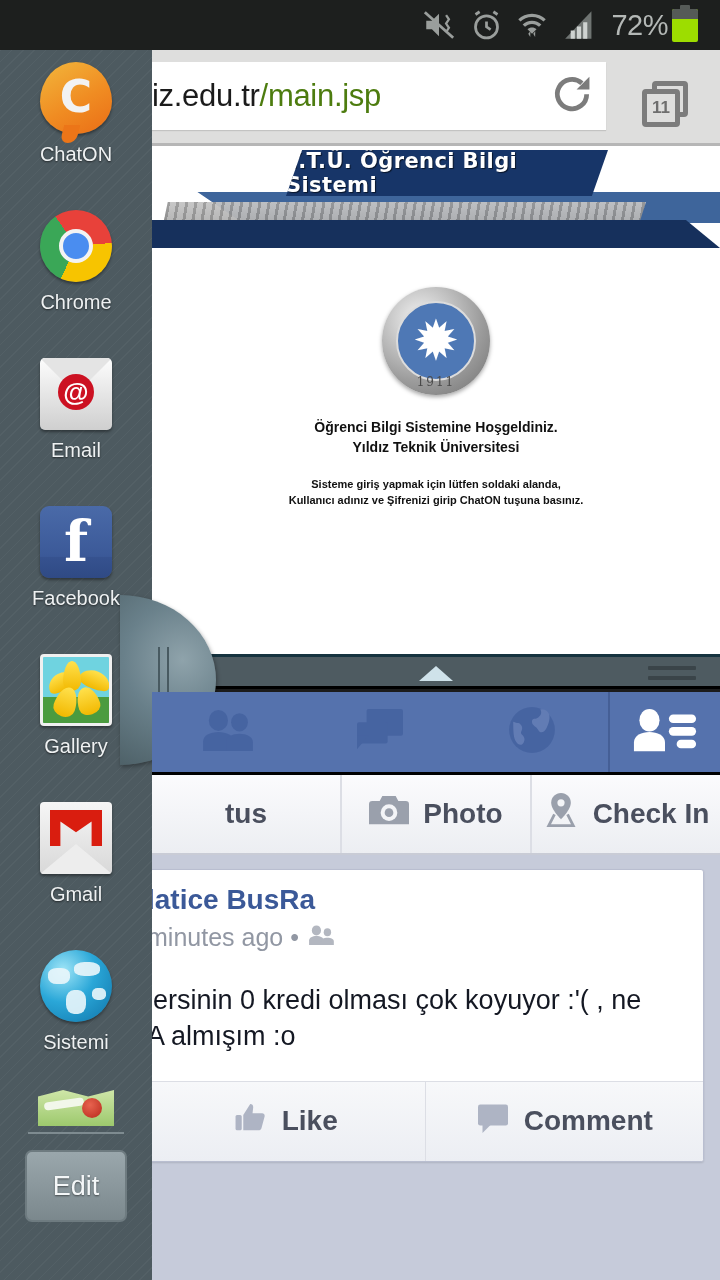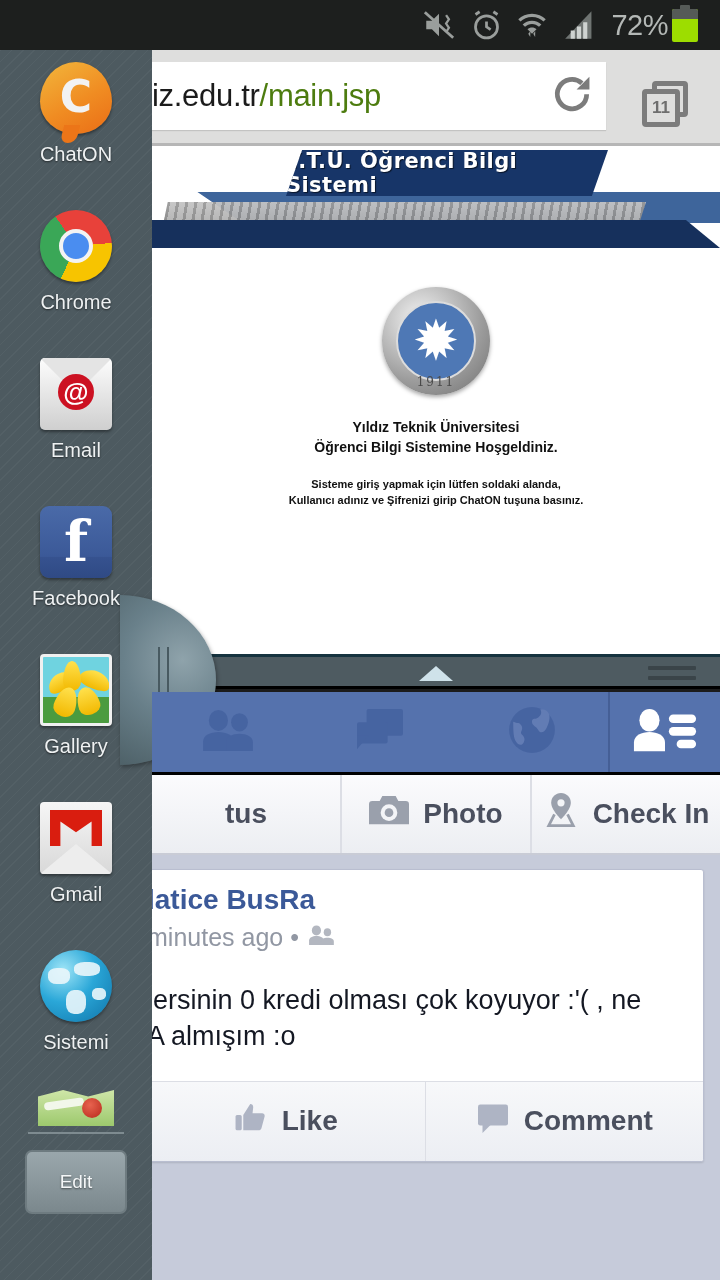--- a/index.html
+++ b/index.html
@@ -99,24 +99,24 @@
   .ic-globe .land{ position:absolute; background:#eaf6fb; border-radius:40%; opacity:.9; }
   
   .ic-maps{ width:76px; height:36px; position:relative; overflow:hidden; }
   .ic-maps .mapbg{ position:absolute; inset:0; background:linear-gradient(#cfe6a8,#9dc96d);
     clip-path:polygon(0 18%,33% 0,66% 18%,100% 0,100% 100%,66% 100%,33% 100%,0 100%); }
   .ic-maps .road{ position:absolute; left:6px; top:10px; width:40px;height:8px; background:#f2f7ea; border-radius:4px; transform:rotate(-8deg);}
   .ic-maps .pin{ position:absolute; right:12px; top:8px; width:20px;height:20px;border-radius:50%;
     background:radial-gradient(circle at 40% 35%,#e8634f,#b7291c); }
   .app-divider{ width:96px; height:2px; background:#7e8b90; margin:6px auto 0; }
   #edit-btn{
-    width:102px; height:64px; margin:16px auto 0;
+    width:102px; height:72px; margin:16px auto 0;
     background:linear-gradient(#9aa7ac,#7b888d); border:2px solid #6e7b80; border-radius:7px;
     display:flex; align-items:center; justify-content:center;
-    color:#f4f7f8; font-size:19px; text-shadow:0 1px 2px rgba(0,0,0,.5);
+    color:#f4f7f8; font-size:27px; text-shadow:0 1px 2px rgba(0,0,0,.5);
   }
 
   
   #browser{ position:absolute; left:152px; top:50px; width:568px; height:604px; background:#fff; overflow:hidden; }
   #urlbar-wrap{ position:absolute;left:0;top:0;width:568px;height:93px; background:#dededd; }
   #urlbox{
     position:absolute; left:-2px; top:12px; width:456px; height:68px; background:#fff;
     display:flex; align-items:center; padding:0 0 0 2px; box-shadow:0 1px 1px rgba(0,0,0,.12);
   }
   #url{ font-size:31px; color:#1b1b1b; white-space:nowrap; letter-spacing:-0.3px; flex:1; }
@@ -351,22 +351,22 @@
         <div class="title">Y.T.Ü. Öğrenci Bilgi Sistemi</div>
       </div>
 
       <div id="logo-area">
         <div class="crest">
           <span class="inner"></span>
           <span class="star">✹</span>
           <span class="yr">1911</span>
         </div>
         <div class="welcome">
+          <div>Öğrenci Bilgi Sistemine Hoşgeldiniz.</div>
           <div>Yıldız Teknik Üniversitesi</div>
-          <div>Öğrenci Bilgi Sistemine Hoşgeldiniz.</div>
         </div>
         <div class="hint">
           <div>Sisteme giriş yapmak için lütfen soldaki alanda,</div>
           <div>Kullanıcı adınız ve Şifrenizi girip ChatON tuşuna basınız.</div>
         </div>
       </div>
     </div>
   </div>
 
   <div id="splitbar">

